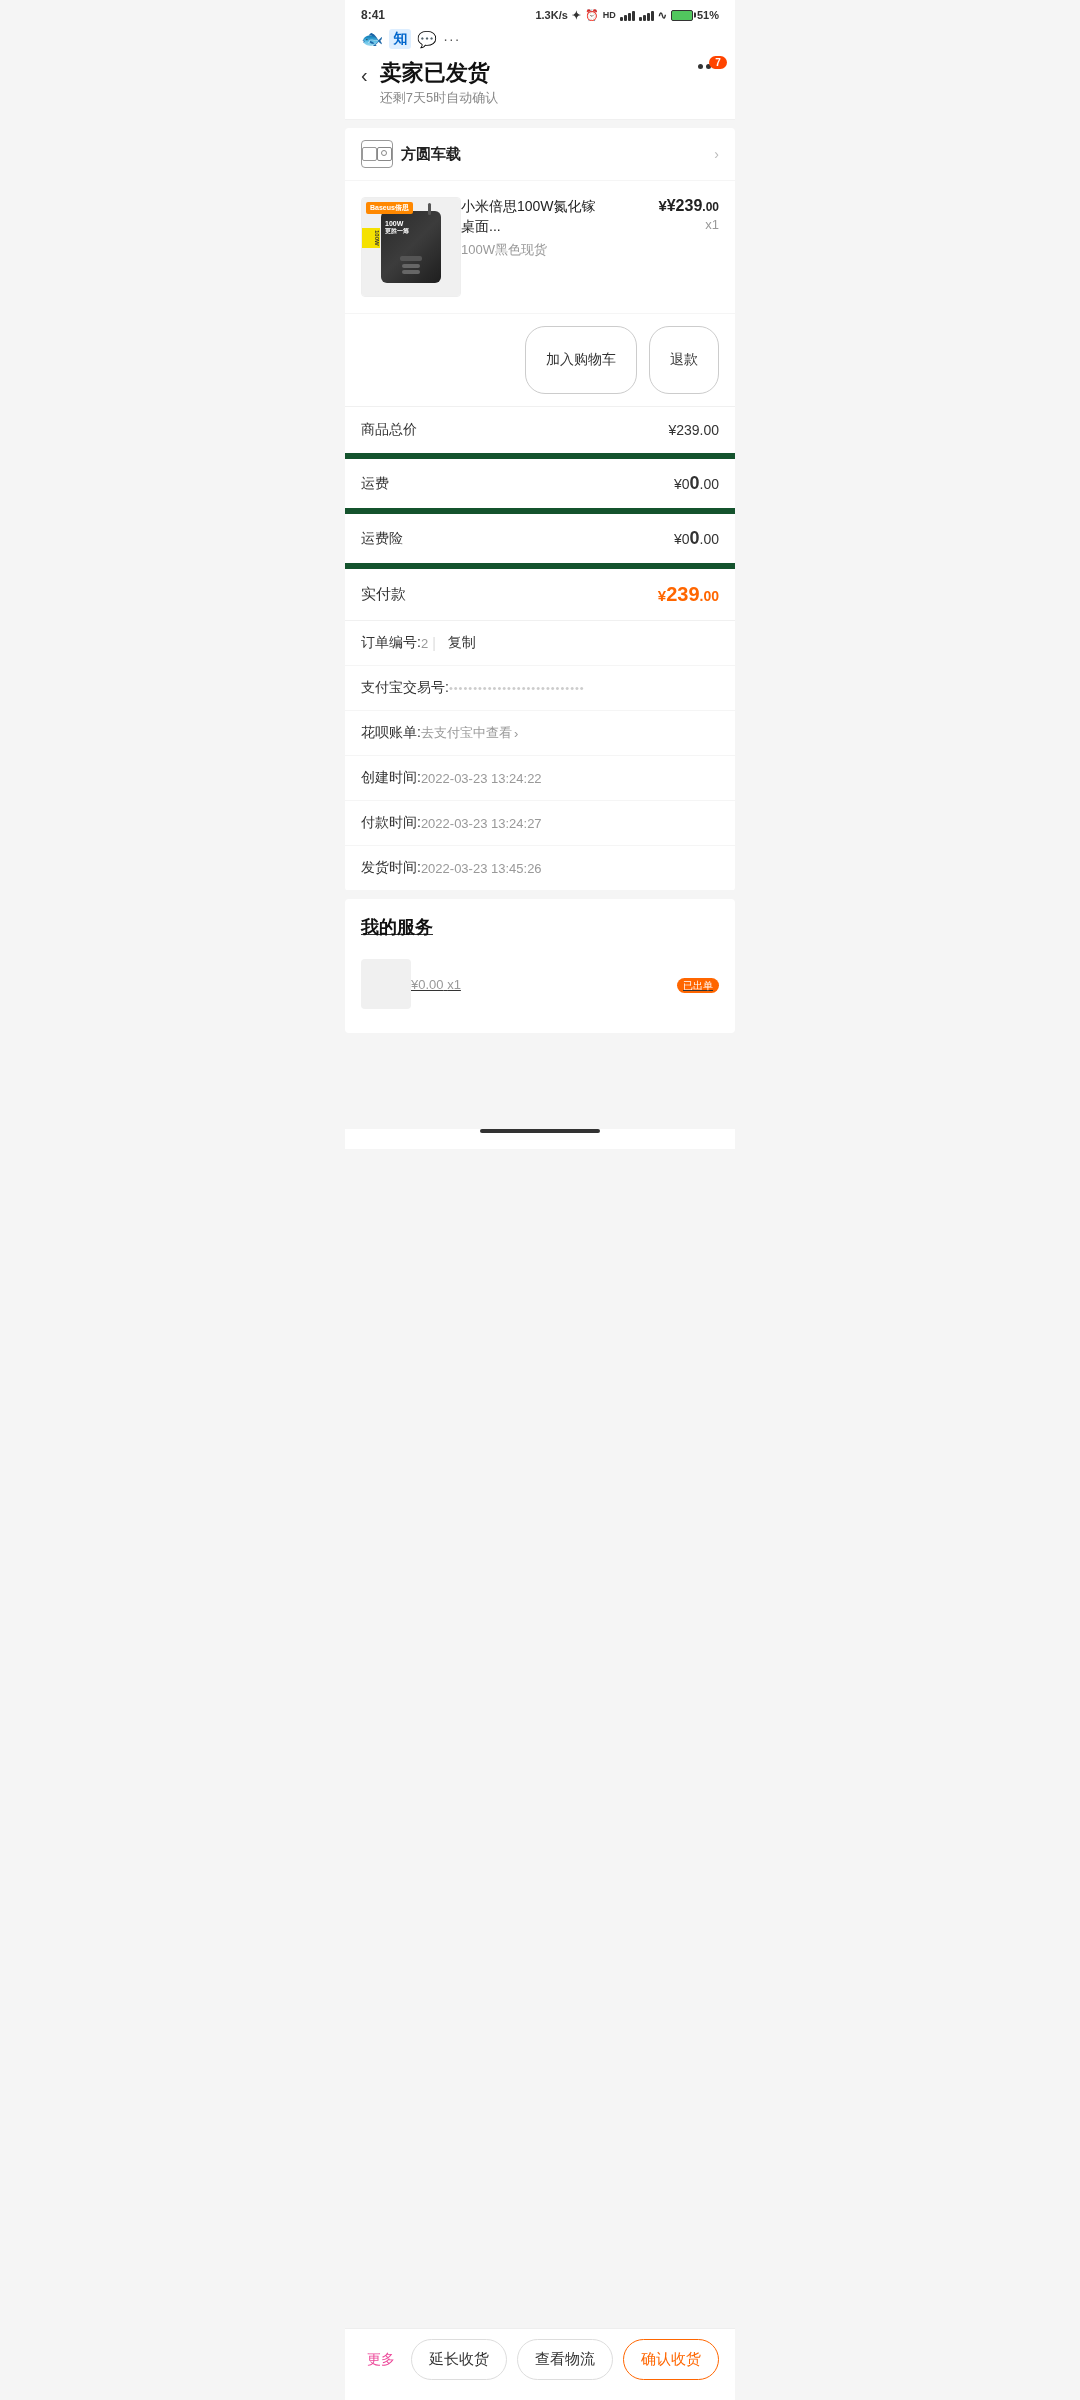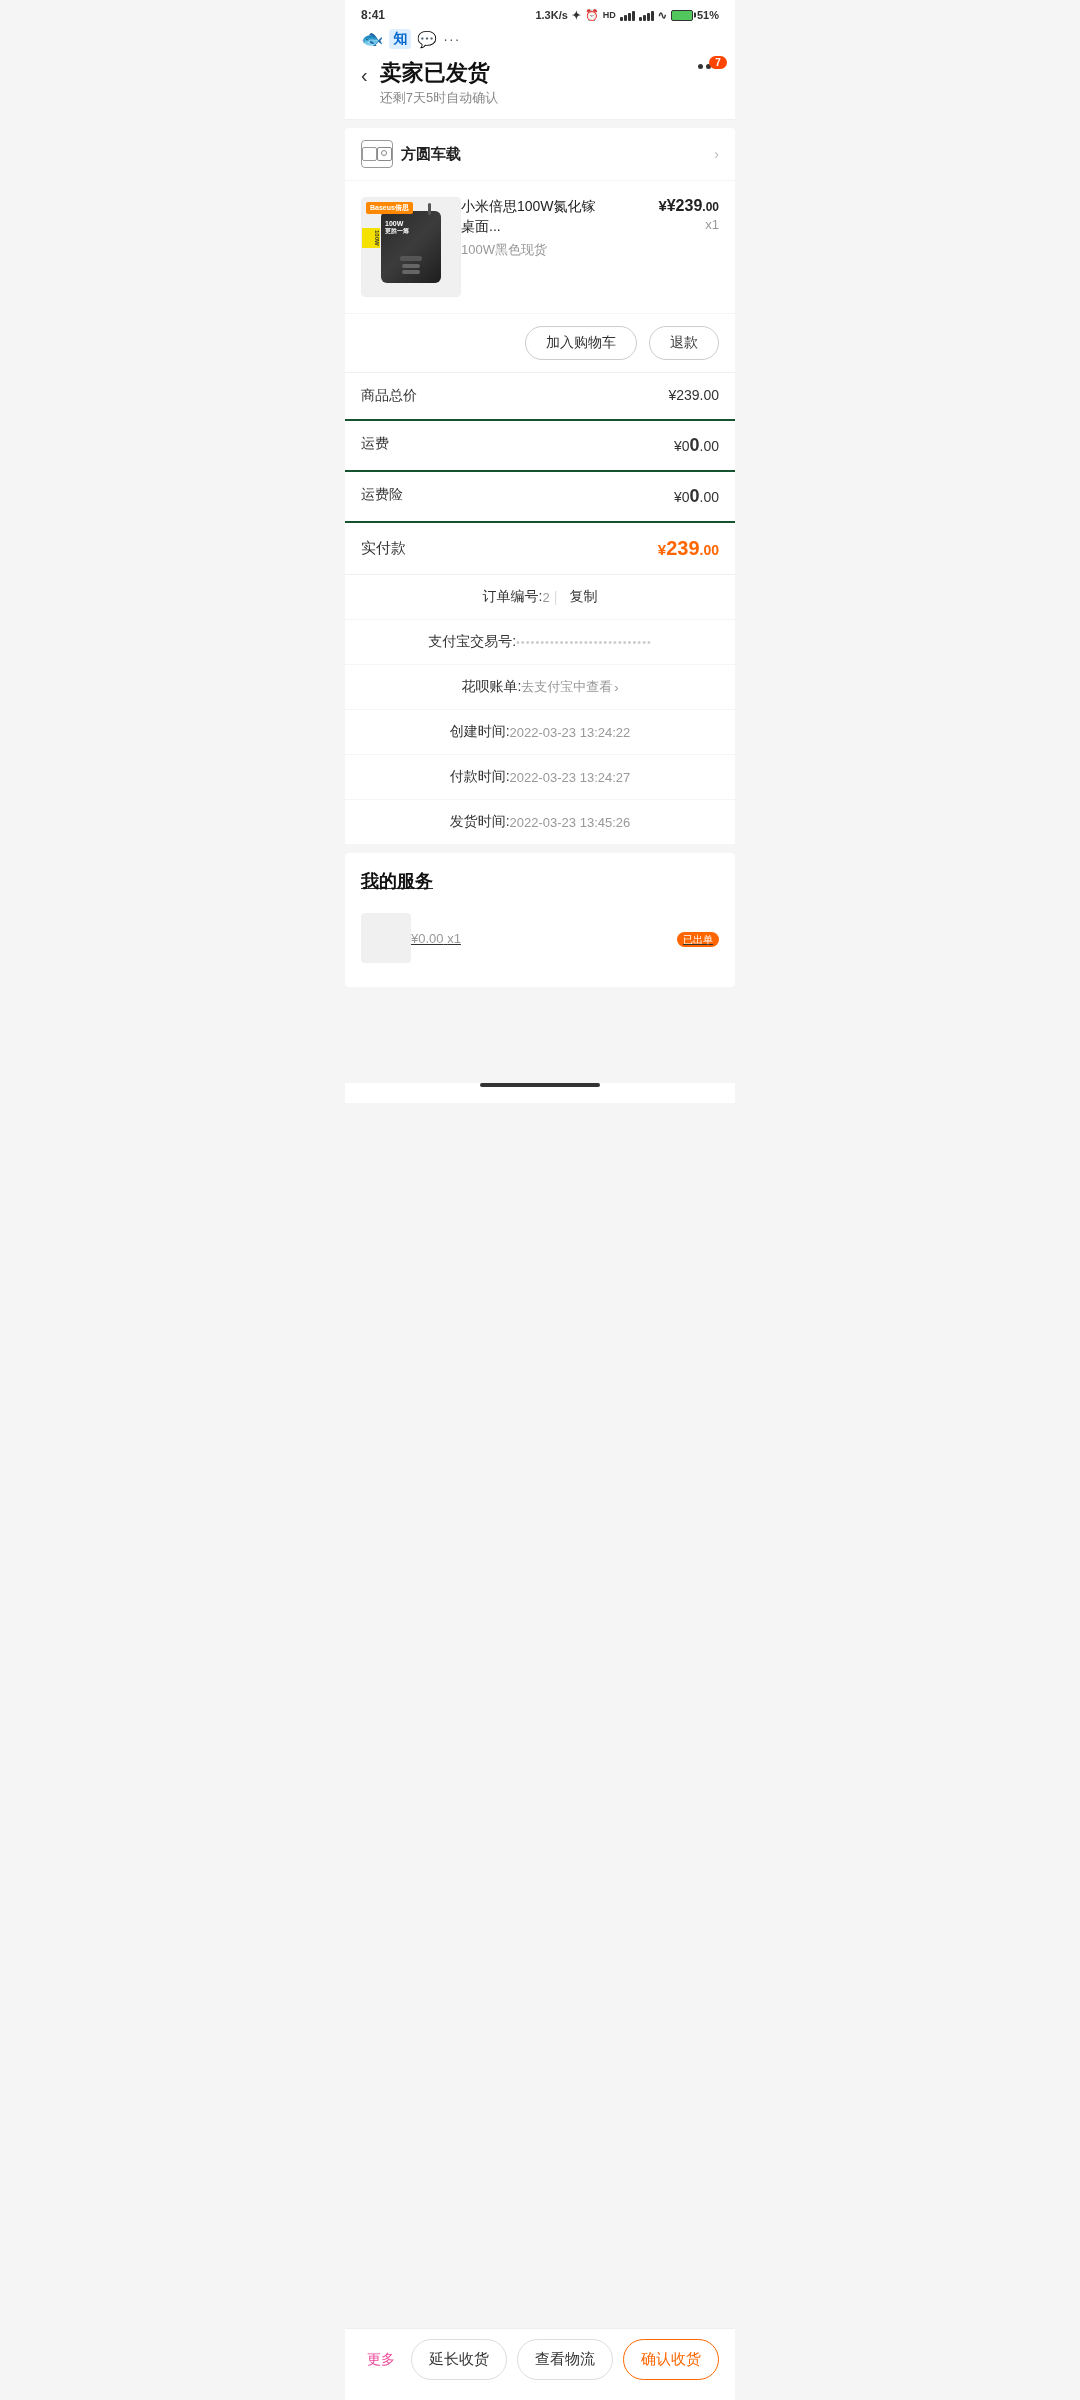--- a/index.html
+++ b/index.html
@@ -205,37 +205,38 @@
     .action-row {
       display: flex;
       justify-content: flex-end;
       gap: 12px;
       padding: 12px 16px;
       border-bottom: 1px solid #f0f0f0;
     }
     .btn-outline {
       border: 1px solid #ccc;
       border-radius: 20px;
-      padding: 7px 20px;
+      padding: 24px 20px;
       background: #fff;
       font-size: 14px;
       color: #333;
       cursor: pointer;
       text-align: right;
     }
     .btn-outline.refund {
       color: #333;
     }
 
     
     .price-detail-row {
       display: flex;
       justify-content: space-between;
+      align-items: center;
       padding: 14px 16px;
-      border-bottom: 2px solid #14532d;
+      border-bottom: 6px solid #14532d;
       gap: 24px;
     }
     .price-label {
       font-size: 14px;
       color: #333;
     }
     .price-value {
       font-size: 14px;
       color: #333;
     }
@@ -261,21 +262,21 @@
     .total-value .currency {
       font-size: 15px;
     }
     .total-value .cents {
       font-size: 14px;
     }
 
     
     .info-row {
       display: flex;
-      justify-content: center;
+      justify-content: flex-start;
       align-items: center;
       padding: 13px 16px;
       border-bottom: 1px solid #f5f5f5;
     }
     .info-label {
       font-size: 14px;
       color: #333;
     }
     .info-value {
       font-size: 13px;

